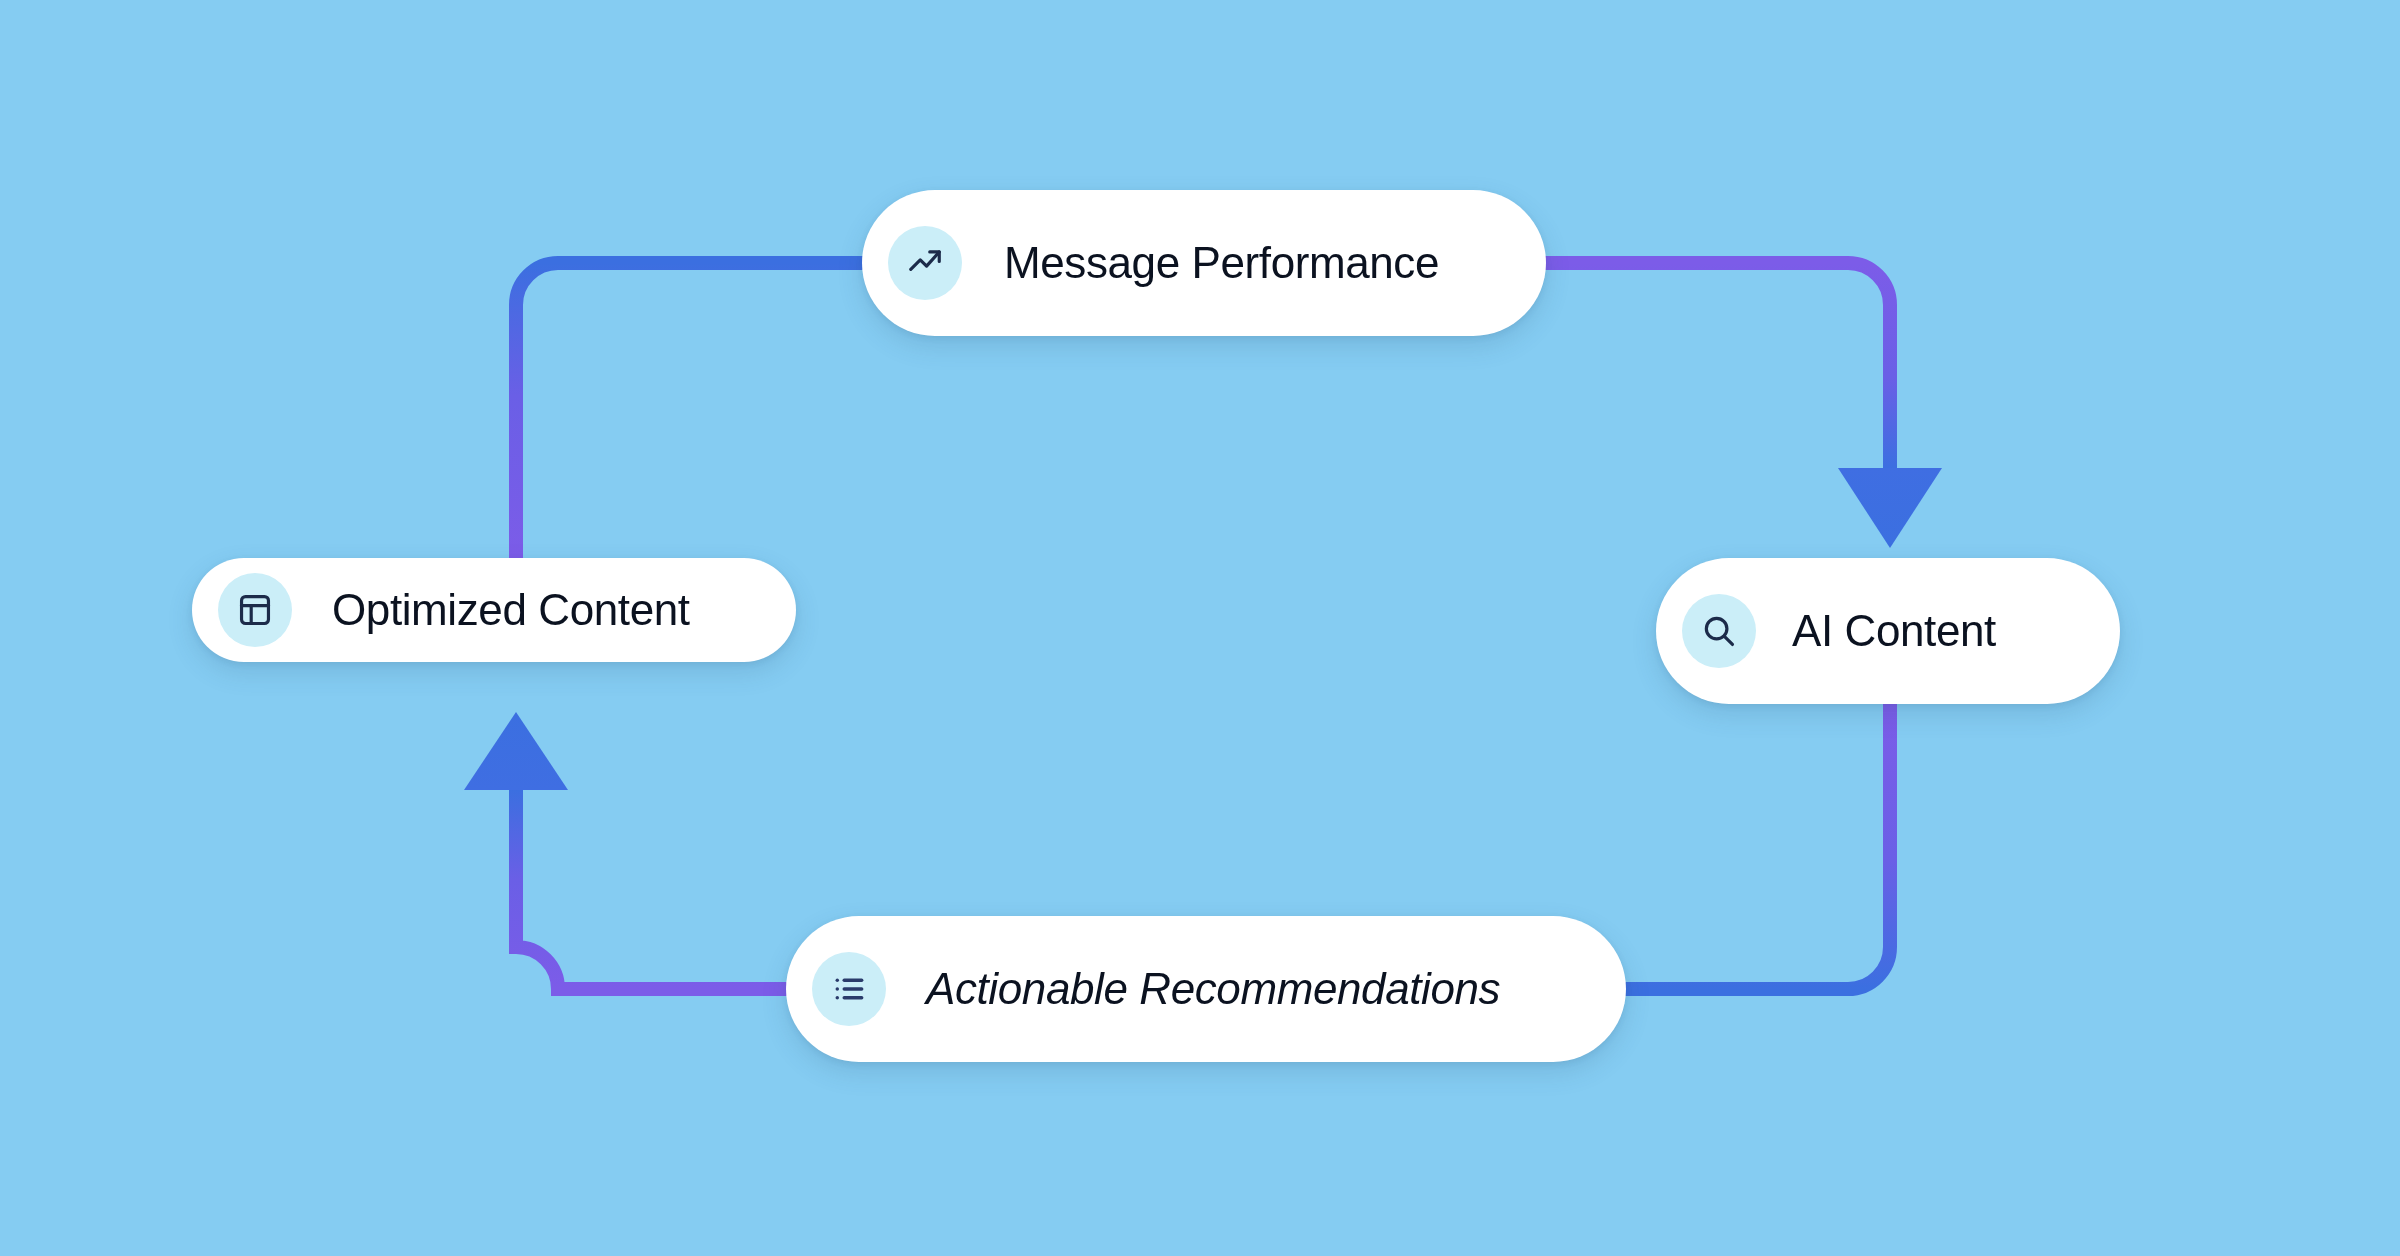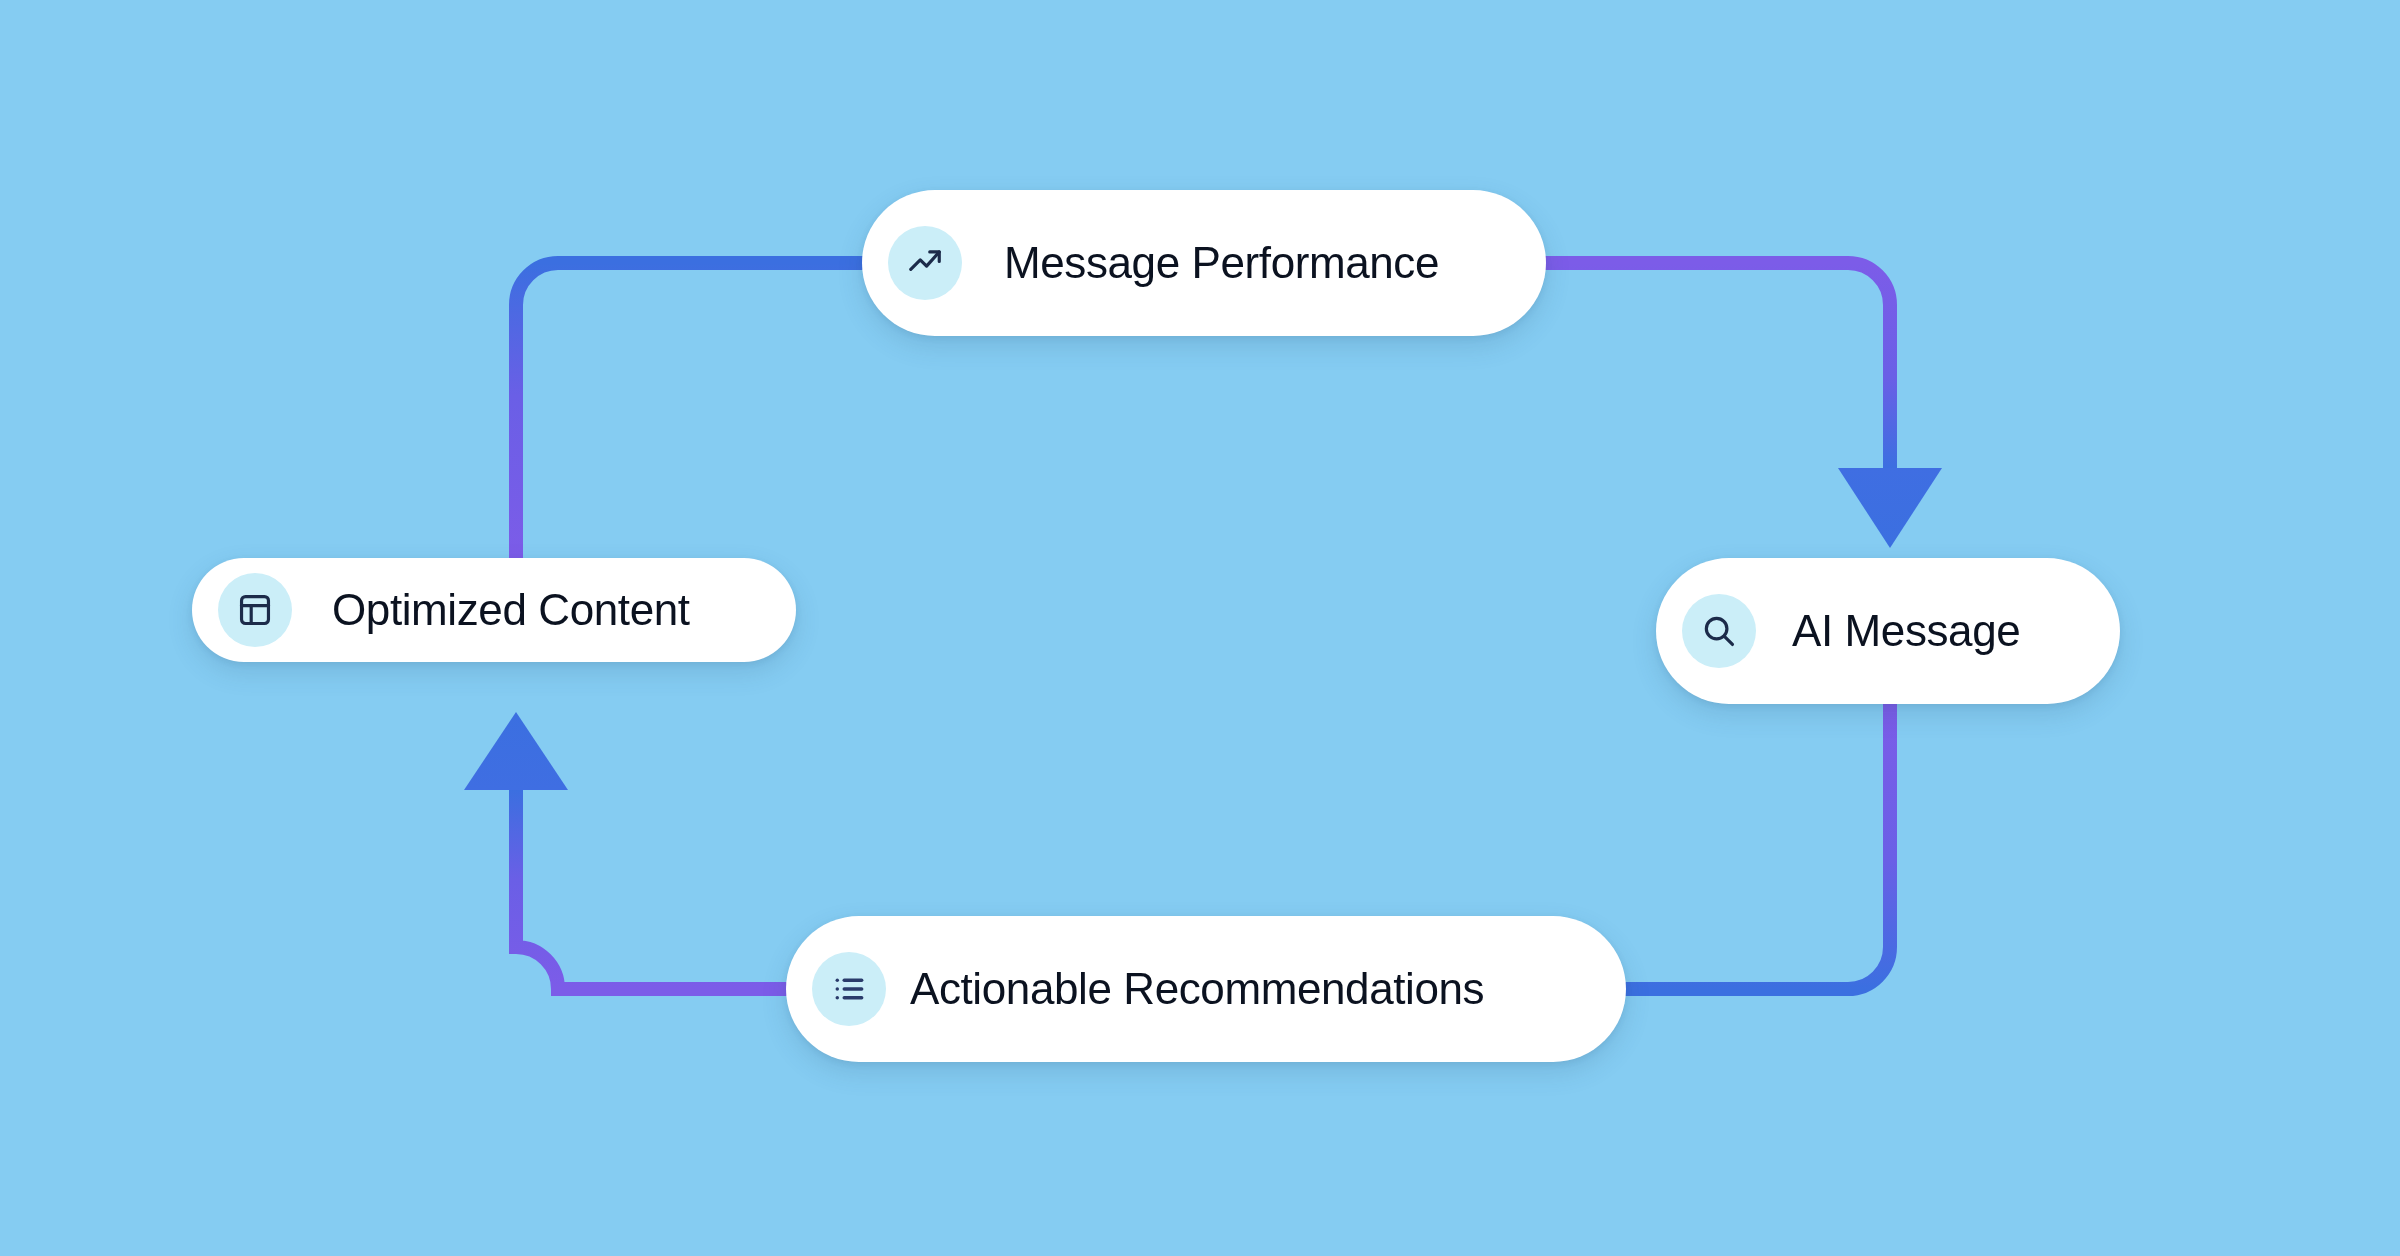--- a/index.html
+++ b/index.html
@@ -84,21 +84,21 @@
     width: 464px; height: 146px;
     padding: 0 34px 0 26px;
   }
   #node-ai-insights .node-label { margin-left: 36px; }
 
   #node-actionable-recommendations {
     left: 786px;  top: 916px;
     width: 840px; height: 146px;
     padding: 0 40px 0 26px;
   }
-  #node-actionable-recommendations .node-label { margin-left: 24px; }
+  #node-actionable-recommendations .node-label { margin-left: 40px; font-style: italic; }
 
   #node-optimized-content {
     left: 192px;  top: 558px;
     width: 604px; height: 104px;
     padding: 0 40px 0 26px;
   }
   #node-optimized-content .node-label { margin-left: 40px; }
 </style>
 </head>
 <body>
@@ -152,21 +152,21 @@
     <span class="node-label">Message Performance</span>
   </div>
 
   <div class="node" id="node-ai-insights">
     <span class="node-icon-badge">
       <svg viewBox="0 0 24 24" fill="none" stroke="#1C2B4A" stroke-width="2" stroke-linecap="round" stroke-linejoin="round">
         <circle cx="10.5" cy="10.5" r="6.5"></circle>
         <line x1="15.4" y1="15.4" x2="20.5" y2="20.5"></line>
       </svg>
     </span>
-    <span class="node-label">AI Message</span>
+    <span class="node-label">AI Content</span>
   </div>
 
   <div class="node" id="node-actionable-recommendations">
     <span class="node-icon-badge">
       <svg viewBox="0 0 24 24" fill="none" stroke="#2A3B6B" stroke-width="2.2" stroke-linecap="round" stroke-linejoin="round">
         <line x1="9" y1="6.5" x2="20" y2="6.5"></line>
         <line x1="9" y1="12" x2="20" y2="12"></line>
         <line x1="9" y1="17.5" x2="20" y2="17.5"></line>
         <circle cx="4.6" cy="6.5" r="1.1" fill="#2A3B6B" stroke="none"></circle>
         <circle cx="4.6" cy="12" r="1.1" fill="#2A3B6B" stroke="none"></circle>

